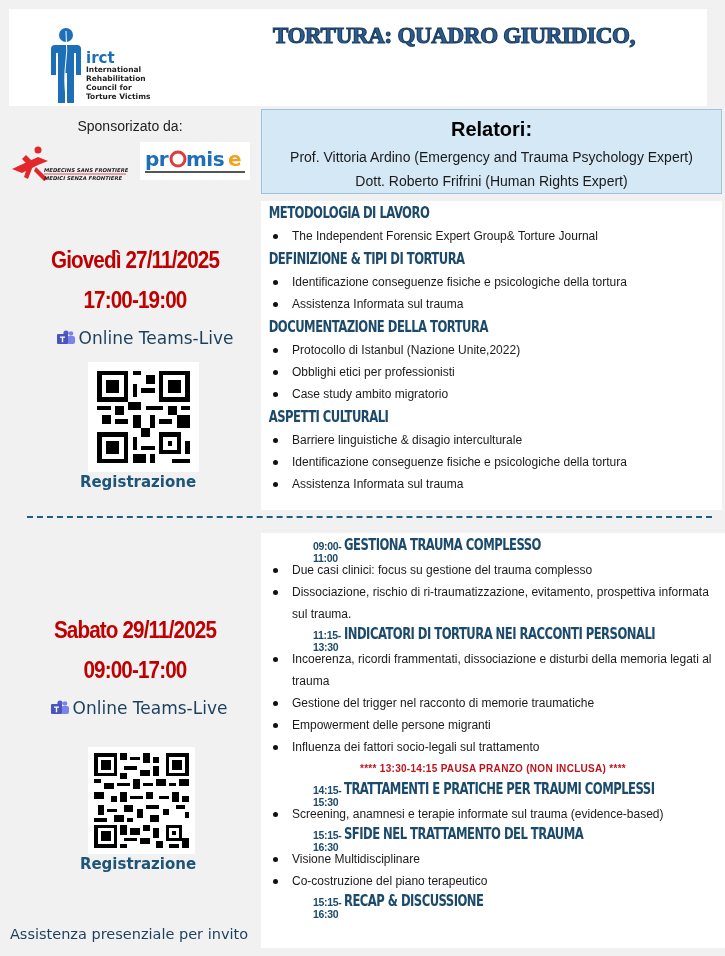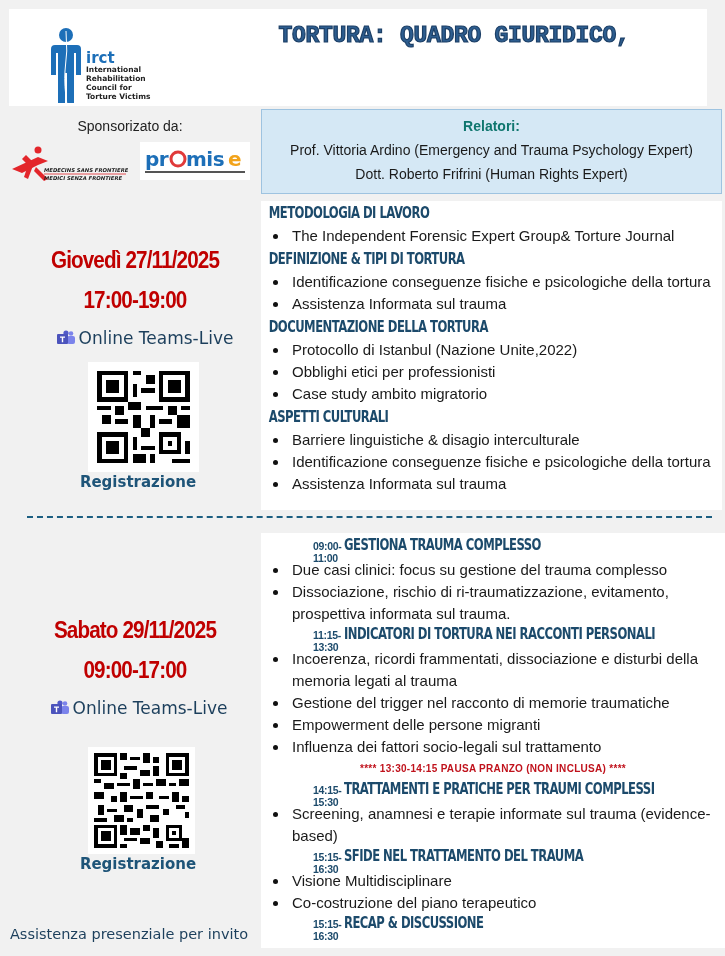--- a/index.html
+++ b/index.html
@@ -7,45 +7,45 @@
   body { background: #f1f1f1; font-family: "Liberation Sans", sans-serif; position: relative; color: #111; }
 
   .header { position: absolute; left: 9px; top: 9px; width: 698px; height: 97px; background: #fff; }
   .irct-logo { position: absolute; left: 30px; top: 12px; width: 115px; height: 85px; }
   .irct-figure { position: absolute; left: 12px; top: 6px; }
   .irct-text { position: absolute; left: 47px; top: 30px; }
   .irct-name { font-family: "DejaVu Sans", sans-serif; font-weight: bold; color: #1d6fb8; font-size: 15px; line-height: 14px; }
   .irct-sub { font-family: "DejaVu Sans", sans-serif; font-size: 7.5px; line-height: 9px; color: #222; font-weight: bold; }
 
   .title { position: absolute; left: 195px; top: 8px; width: 500px; text-align: center;
-           font-family: Liberation Mono, monospace; font-weight: bold; font-size: 23px; line-height: 38px;
+           font-family: Liberation Serif, serif; font-weight: bold; font-size: 23px; line-height: 38px;
            color: #2d5d8f; -webkit-text-stroke: 1.2px #1c3f66; letter-spacing: -0.3px; }
 
   .sponsor-label { position: absolute; left: 0; top: 118px; width: 260px; text-align: center; font-size: 14px; color: #222; }
   .msf-logo { position: absolute; left: 8px; top: 143px; width: 120px; height: 40px; }
   .promise-logo { position: absolute; left: 140px; top: 142px; width: 110px; height: 38px; background: #fff; }
 
   .speakers { position: absolute; left: 261px; top: 109px; width: 461px; height: 85px; background: #d5e8f5;
               border: 1px solid #9ec3e0; text-align: center; }
-  .speakers .label { font-weight: bold; font-size: 14px; margin-top: 8px; color: #0f766e; }
+  .speakers .label { font-weight: bold; font-size: 20px; margin-top: 8px; color: #000000; }
   .speakers .spk { font-size: 14px; line-height: 24px; color: #1a1a1a; }
 
   .panel { position: absolute; background: #fff; }
   .panel-top { left: 261px; top: 201px; width: 461px; height: 309px; }
   .panel-bot { left: 261px; top: 533px; width: 464px; height: 415px; }
 
   .sec-title { font-family: "DejaVu Sans Condensed", "DejaVu Sans", sans-serif; font-weight: bold; font-size: 15px; color: #1c4a6b;
                letter-spacing: -0.6px; transform: scaleX(0.86); transform-origin: left center; white-space: nowrap; display: block; }
   .sec-row { display: flex; align-items: baseline; height: 23px; padding-left: 9px; }
   .sec-time { font-weight: bold; font-size: 10.5px; color: #1c4a6b; width: 74px; flex: none; letter-spacing: -0.3px; padding-left: 43px; }
   .sec-row .sec-title { width: auto; }
   .panel-top .sec-title { padding-left: 9px; height: 24px; line-height: 24px; }
 
   ul.items { list-style: none; }
-  ul.items li { position: relative; padding-left: 31px; font-size: 15px; line-height: 22px; color: #1a1a1a; padding-right: 8px; }
+  ul.items li { position: relative; padding-left: 31px; font-size: 12px; line-height: 22px; color: #1a1a1a; padding-right: 8px; }
   ul.items li::before { content: ""; position: absolute; left: 12px; top: 9px; width: 5px; height: 5px; border-radius: 50%; background: #111; }
 
   .pause { text-align: center; font-size: 10px; font-weight: bold; color: #c0121c; line-height: 22px; letter-spacing: 0.3px; }
 
   .divider { position: absolute; left: 27px; top: 516px; width: 685px; height: 0; border-top: 2px dashed #1c5f82; }
 
   .date { position: absolute; left: 0; width: 270px; text-align: center; font-weight: bold; color: #c00000;
           font-size: 24px; letter-spacing: -1px; transform: scaleX(0.86); }
   .teams { position: absolute; left: 0; width: 290px; text-align: center; font-size: 17px; color: #1c3f5c; font-family: "DejaVu Sans", sans-serif; }
   .teams-icon { display: inline-block; width: 18px; height: 15px; vertical-align: -1px; margin-right: 4px; }

